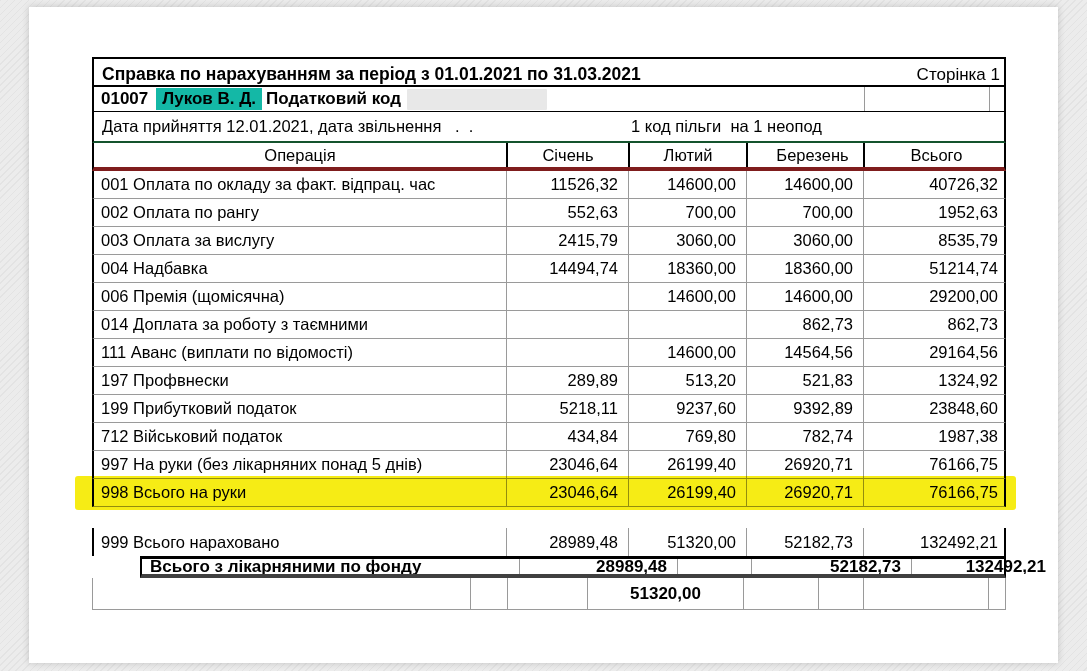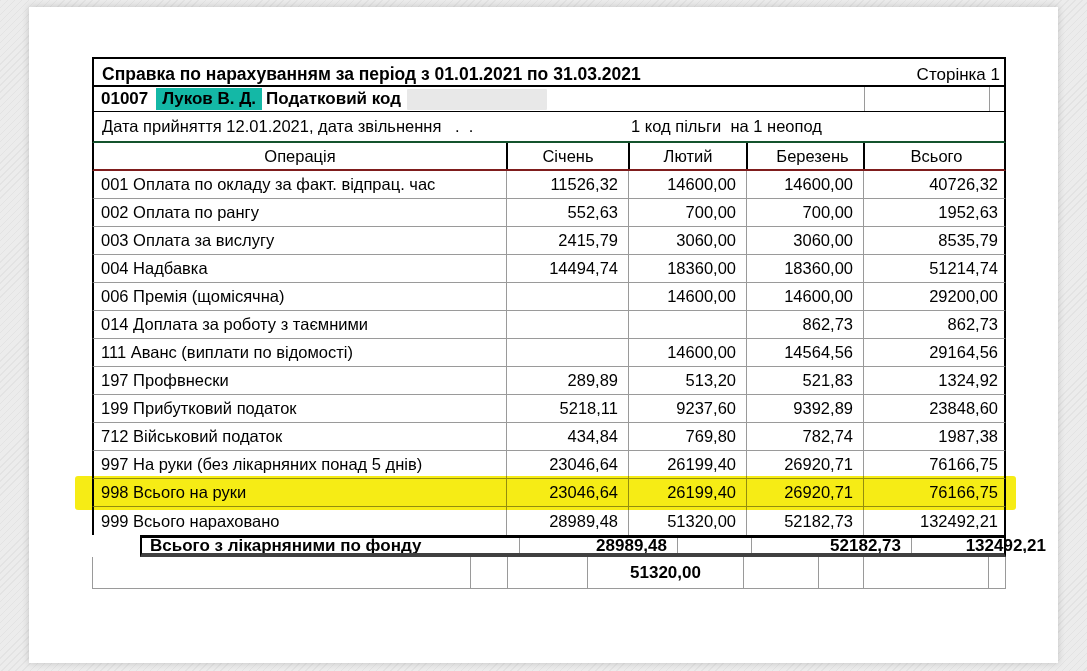--- a/index.html
+++ b/index.html
@@ -34,31 +34,31 @@
   .p1 { width:125px; border-left:1px solid #9a9a9a; }
   .p2 { width:19px;  border-left:1px solid #9a9a9a; }
   .name-hl { background:#14b8a6; padding:1px 6px; margin:0 4px 0 8px; }
   .tax-redacted { width:140px; height:21px; background:#e8e8e8; margin-left:6px;
                   filter:blur(0.6px); border-radius:1px; }
 
   .row-date { height:31px; border-bottom:2px solid #14532d; position:relative; align-items:center; display:flex; }
   .row-date .d-left { padding-left:8px; white-space:pre; }
   .row-date .d-benefit { position:absolute; left:537px; white-space:pre; }
 
-  .row-header { height:28px; border-bottom:2px solid #7f1d1d; }
+  .row-header { height:28px; border-bottom:4px solid #7f1d1d; }
   .row-header .cell { justify-content:center; }
   .c0 { width:412px; } .c1 { width:122px; } .c2 { width:118px; } .c3 { width:117px;padding-left:14px; } .c4 { width:145px; }
   .row-header .c1, .row-header .c2, .row-header .c3, .row-header .c4 { border-left:2px solid #000; }
 
   
   .data-row { height:28px; border-bottom:1px solid #9a9a9a; }
   .data-row .c0 { padding-left:7px; }
   .data-row .c1, .data-row .c2, .data-row .c3, .data-row .c4 { border-left:1px solid #9a9a9a; }
   .c-num { justify-content:flex-end; padding-right:10px; }
-  .table-body .data-row:last-child { border-bottom:none; }
+  .table-body .data-row:last-child { border-bottom:none;margin-top:21px; }
 
   
   .row-fund { height:22px; border-top:3px solid #000; border-bottom:4px solid #404040;
               font-weight:bold; font-size:17px;margin-left:48px; }
   .f0 { width:377px; padding-left:8px; }
   .f1 { width:158px; border-left:1px solid #9a9a9a; }
   .f2 { width:74px;  border-left:1px solid #9a9a9a; }
   .f3 { width:160px; border-left:1px solid #9a9a9a; }
   .f4 { width:145px; border-left:1px solid #9a9a9a; }
 

